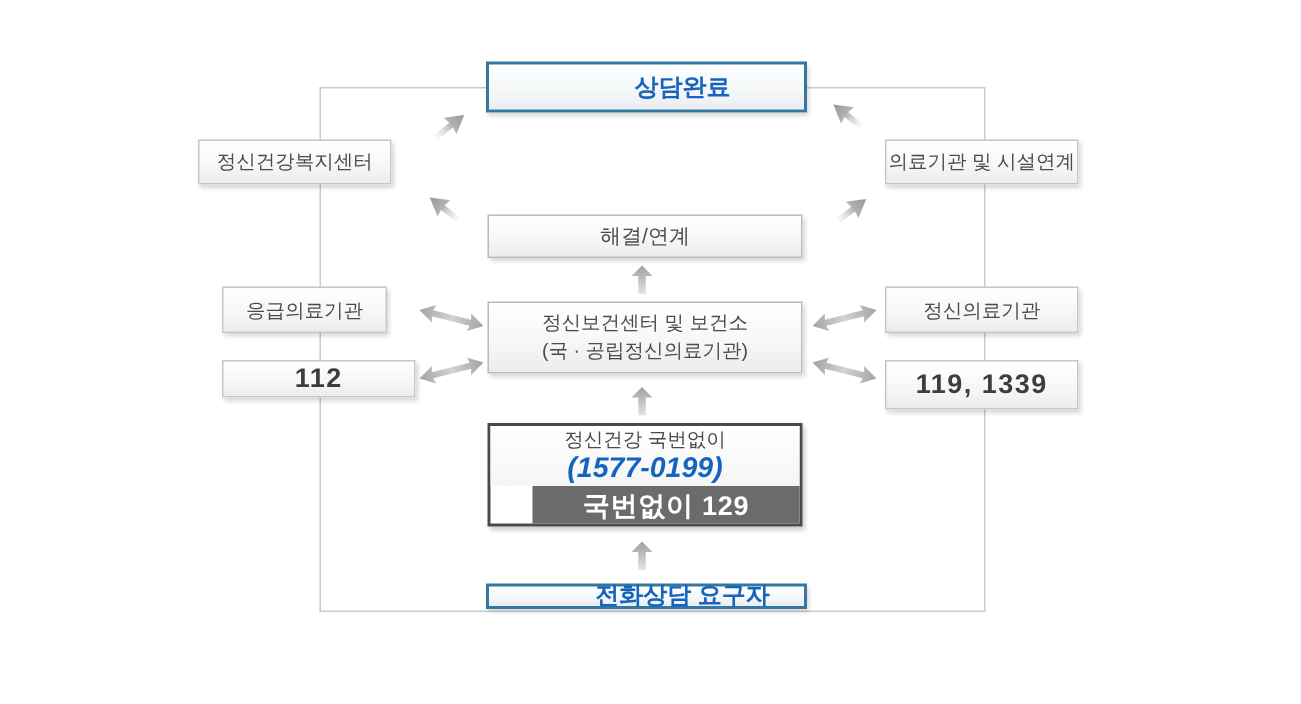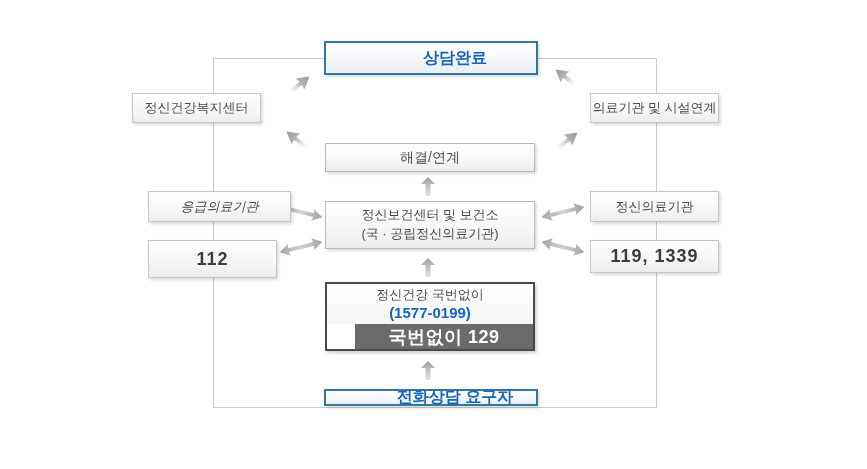--- a/index.html
+++ b/index.html
@@ -27,21 +27,21 @@
         display:flex;align-items:center;justify-content:center;
         color:#1565c0;font-size:16px;font-weight:bold;z-index:3;padding-left:48px;}
 
   
   .hotline{position:absolute;box-sizing:border-box;border:2px solid #4a4a4a;
         background:#ffffff;box-shadow:1.5px 2px 3px rgba(0,0,0,0.2);
         display:flex;flex-direction:column;z-index:3;}
   .hotline .white{flex:0 0 40px;display:flex;flex-direction:column;align-items:center;justify-content:center;
         background:linear-gradient(to bottom,#ffffff,#f5f5f5);}
   .hotline .title{font-size:13px;color:#4b4b4b;line-height:1.35;}
-  .hotline .number{font-size:15px;font-weight:bold;color:#1565c0;line-height:1.2;}
+  .hotline .number{font-size:19px;font-weight:bold;color:#1565c0;line-height:1.2;font-style:italic;}
   .hotline .dark{flex:0 0 25px;background:#6b6b6b;display:flex;align-items:center;justify-content:center;
         color:#ffffff;font-size:18px;font-weight:bold;letter-spacing:0.5px;margin-left:28px;}
 
   .two-line{line-height:1.45;}
 
   .arrow{position:absolute;z-index:2;}
 </style>
 </head>
 <body>
 
@@ -71,24 +71,24 @@
   <div class="line v" style="left:213px;top:58px;height:350px;"></div>
   <div class="line v" style="left:656px;top:58px;height:350px;"></div>
 
   <div class="bluebox" style="left:324px;top:41px;width:214px;height:34px;">
     <span>상담완료</span>
   </div>
 
   <div class="gbox" style="left:132px;top:93px;width:129px;height:30px;">
     <span>정신건강복지센터</span>
   </div>
-  <div class="gbox" style="left:148px;top:191px;width:143px;height:31px;font-style:italic;">
+  <div class="gbox" style="left:148px;top:191px;width:110px;height:31px;">
     <span>응급의료기관</span>
   </div>
-  <div class="gbox num" style="left:148px;top:240px;width:129px;height:38px;">
+  <div class="gbox num" style="left:148px;top:240px;width:129px;height:25px;">
     <span>112</span>
   </div>
 
   <div class="gbox" style="left:590px;top:93px;width:129px;height:30px;">
     <span>의료기관 및 시설연계</span>
   </div>
   <div class="gbox" style="left:590px;top:191px;width:129px;height:31px;">
     <span>정신의료기관</span>
   </div>
   <div class="gbox num" style="left:590px;top:240px;width:129px;height:33px;">

